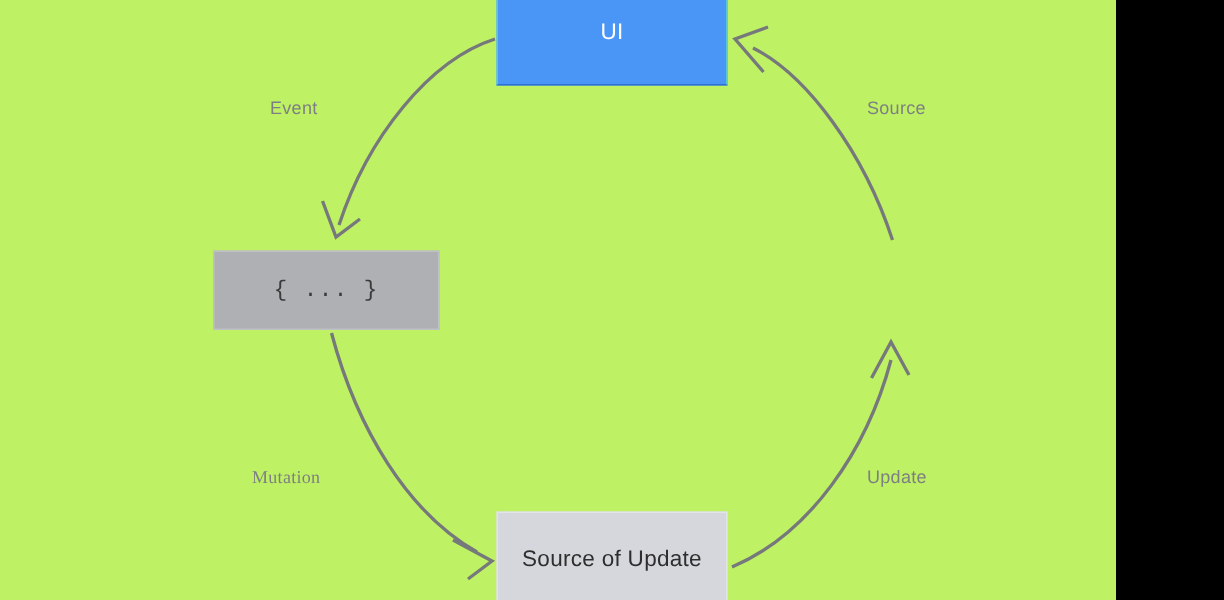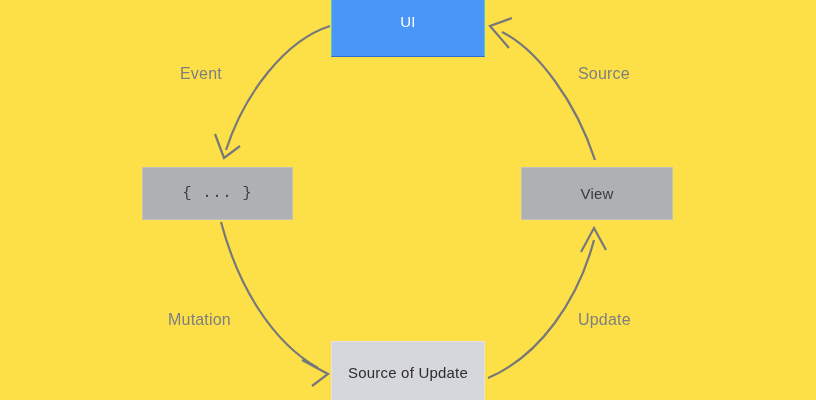--- a/index.html
+++ b/index.html
@@ -2,23 +2,23 @@
 <html><head>
 <meta charset="utf-8">
 <style>
   html, body {
     margin: 0;
     padding: 0;
     background: #000000;
   }
   #canvas {
     position: relative;
-    width: 816px;
+    width: 744px;
     height: 400px;
-    background: #fde047;
+    background: #bef264;
     overflow: hidden;
     font-family: "Liberation Sans", sans-serif;
   }
   .node {
     position: absolute;
     display: flex;
     align-items: center;
     justify-content: center;
     box-sizing: border-box;
     font-size: 15px;
@@ -62,27 +62,27 @@
     height: 73px;
     background: #d5d7dc;
     color: #2e2e2e;
     border: 1px solid #e2e4e8;
     align-items: flex-start;
     padding-top: 22px;
   }
   .edge-label {
     position: absolute;
     color: #7d7f82;
-    font-size: 16px;
+    font-size: 12px;
     letter-spacing: 0.2px;
     white-space: nowrap;
   }
   .lbl-event   { left: 180px; top: 65px; }
   .lbl-render  { left: 578px; top: 65px; }
-  .lbl-mutation{ left: 168px; top: 311px; }
+  .lbl-mutation{ left: 168px; top: 311px; font-family: Liberation Serif, serif; }
   .lbl-update  { left: 578px; top: 311px; text-align: center; }
   svg.arcs {
     position: absolute;
     left: 0; top: 0;
     width: 816px;
     height: 400px;
     pointer-events: none;
   }
   .arc-path {
     fill: none;
@@ -127,23 +127,20 @@
   </svg>
 
   <div class="node node-ui">
     <span>UI</span>
   </div>
 
   <div class="node node-state">
     <span>{ ... }</span>
   </div>
 
-  <div class="node node-view">
-    <span>View</span>
-  </div>
 
   <div class="node node-source">
     <span>Source of Update</span>
   </div>
 
   <div class="edge-label lbl-event">Event</div>
   <div class="edge-label lbl-mutation">Mutation</div>
   <div class="edge-label lbl-update">Update</div>
   <div class="edge-label lbl-render">Source</div>
 

